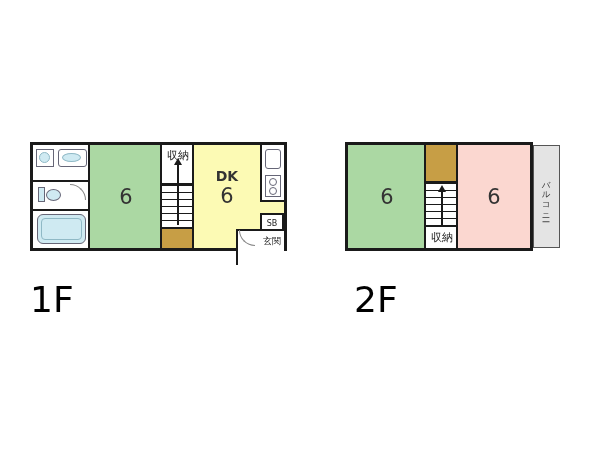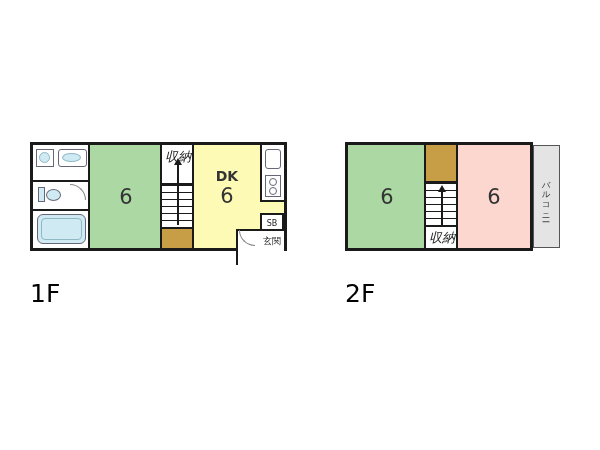--- a/index.html
+++ b/index.html
@@ -3,27 +3,27 @@
 <meta charset="utf-8">
 <style>
   * { box-sizing: border-box; margin: 0; padding: 0; }
   html, body { width: 600px; height: 450px; }
   body { background: #ffffff; font-family: "DejaVu Sans", "Liberation Sans", sans-serif; }
   .page { position: relative; width: 600px; height: 450px; background: #fff; overflow: hidden; }
   .plan { position: absolute; background: #fff; border: 3px solid #1a1a1a; }
   .abs { position: absolute; }
   .zone { position: absolute; display: flex; align-items: center; justify-content: center; }
   .size { font-size: 21px; color: #333; }
-  .lbl-sm { font-size: 13px; color: #222; font-style: italic; }
+  .lbl-sm { font-size: 11px; color: #222; }
   .wallv { position: absolute; width: 2px; background: #1a1a1a; }
   .wallh { position: absolute; height: 2px; background: #1a1a1a; }
   .hatch { background: repeating-linear-gradient(to bottom, #1a1a1a 0, #1a1a1a 1.4px, transparent 1.4px, transparent 7px); }
   .arrowline { position: absolute; width: 2px; background: #1a1a1a; }
   .arrowhead { position: absolute; width: 0; height: 0; border-left: 4px solid transparent; border-right: 4px solid transparent; border-bottom: 7px solid #1a1a1a; }
-  .floor-label { position: absolute; font-size: 25px; color: #000; }
+  .floor-label { position: absolute; font-size: 36px; color: #000; }
   .fix { position: absolute; border: 1.5px solid #667; background: #fff; }
 </style>
 </head>
 <body>
 
 <div class="page">
 
   <div class="plan" style="left:30px;top:142px;width:257px;height:109px">
 
     <div class="zone" style="left:0;top:0;width:57px;height:103px;background:#fff"></div>
@@ -111,15 +111,15 @@
 
     <div class="arrowline" style="left:93px;top:47px;height:33px"></div>
     <div class="arrowhead" style="left:90px;top:40px"></div>
   </div>
 
   <div class="abs" style="left:533px;top:145px;width:27px;height:103px;background:#e4e4e4;border:1.5px solid #555;display:flex;align-items:center;justify-content:center">
     <span style="writing-mode:vertical-rl;font-size:8.5px;letter-spacing:1px;color:#333">バルコニー</span>
   </div>
 
   <div class="floor-label" style="left:30px;top:279px">1F</div>
-  <div class="floor-label" style="left:345px;top:279px">2F</div>
+  <div class="floor-label" style="left:354px;top:279px">2F</div>
 
 </div>
 
 </body></html>

